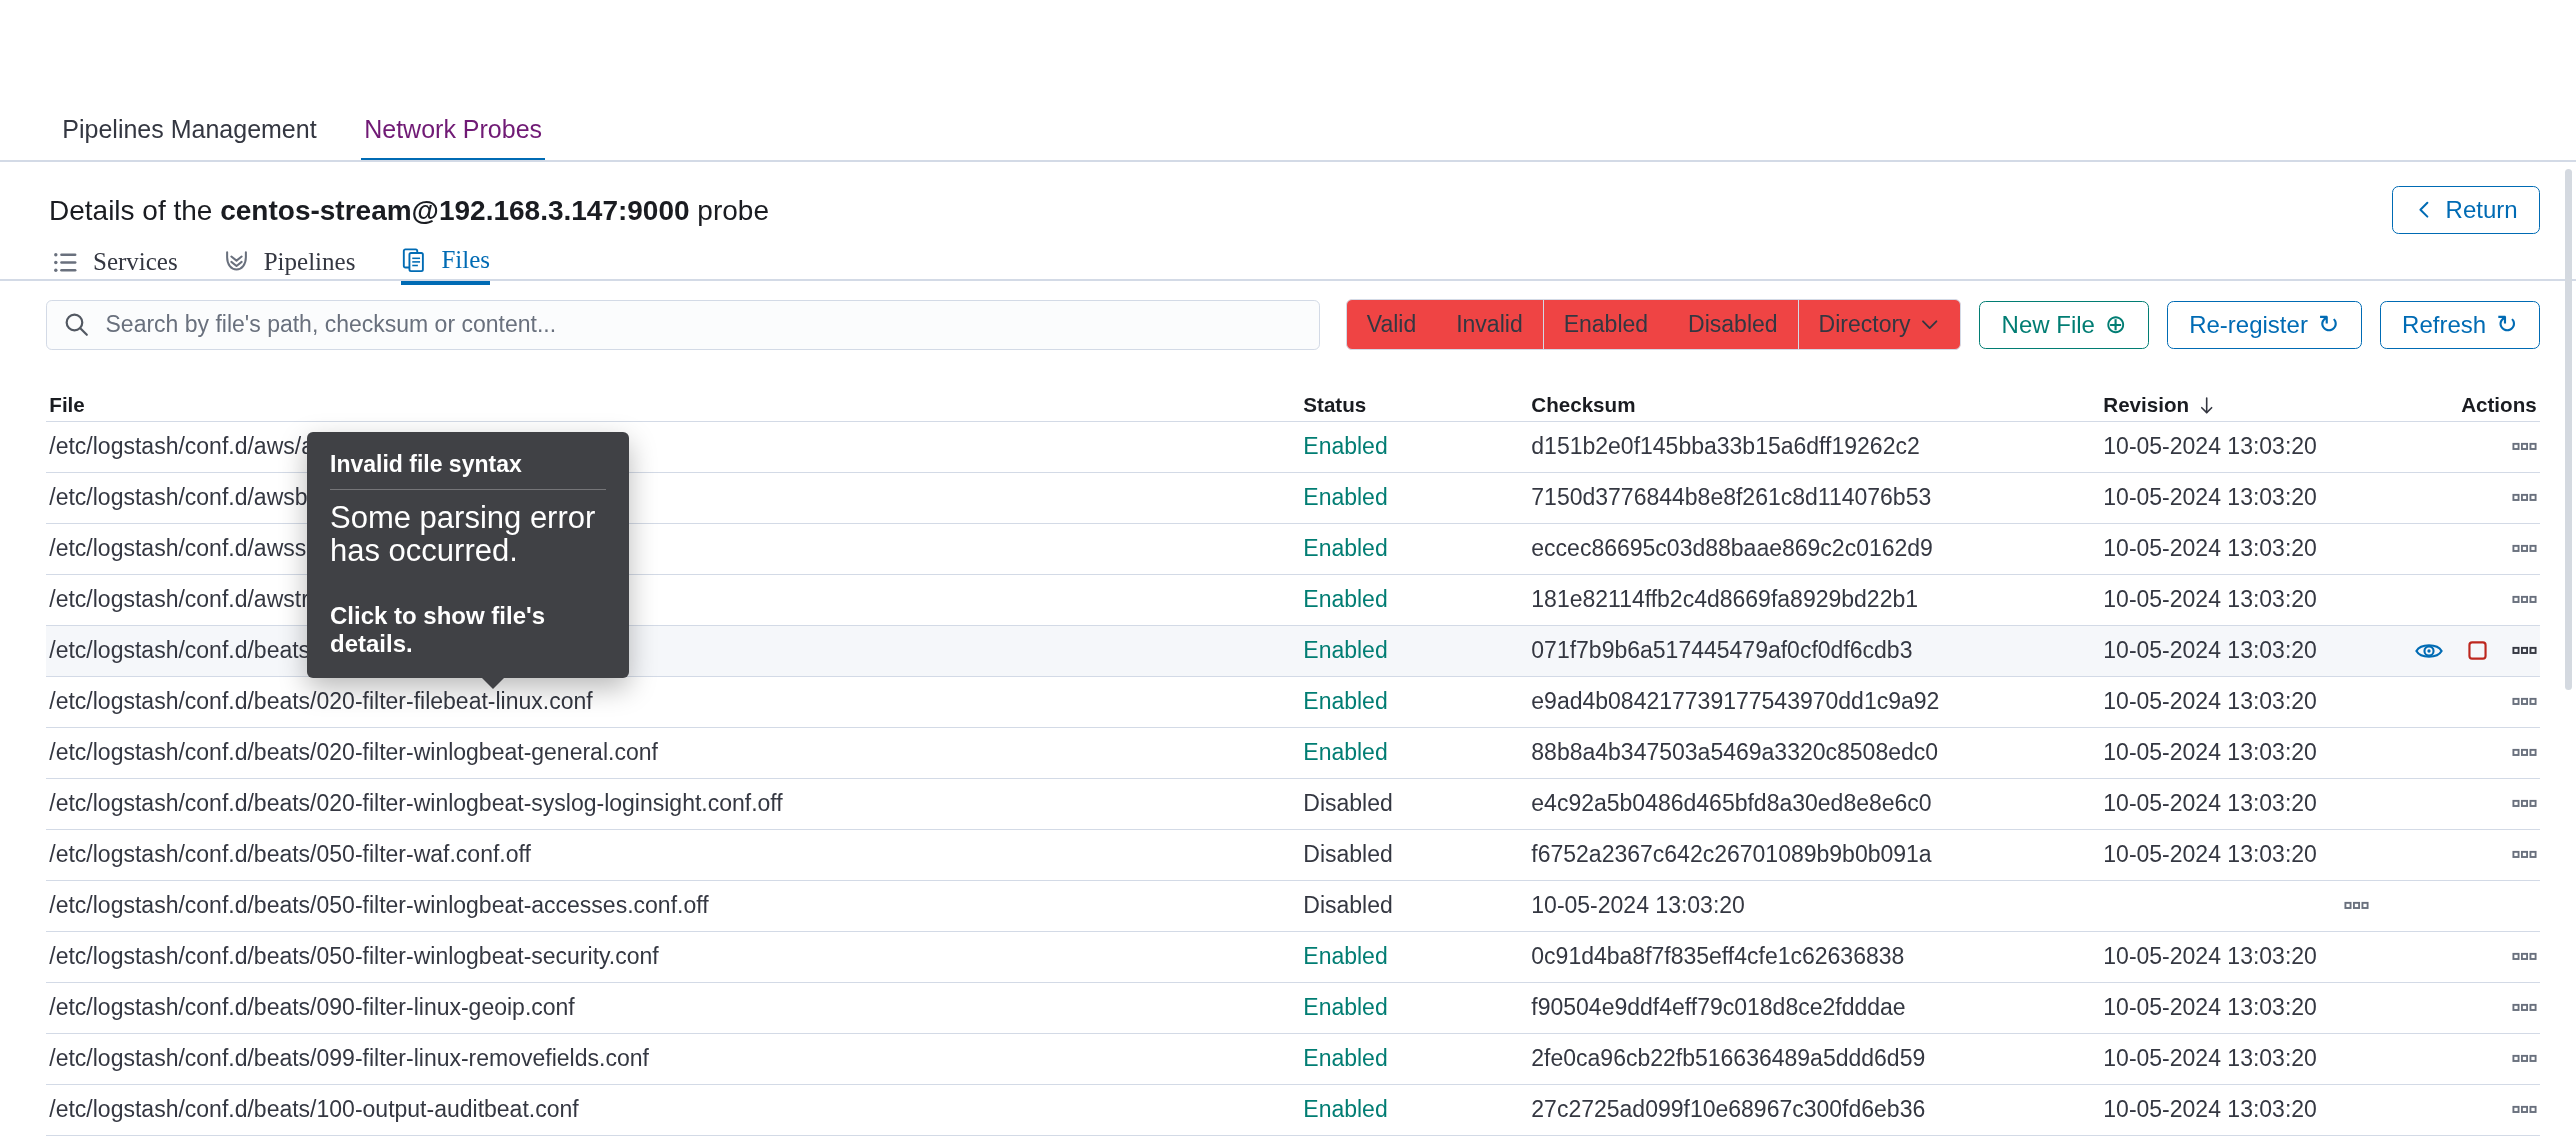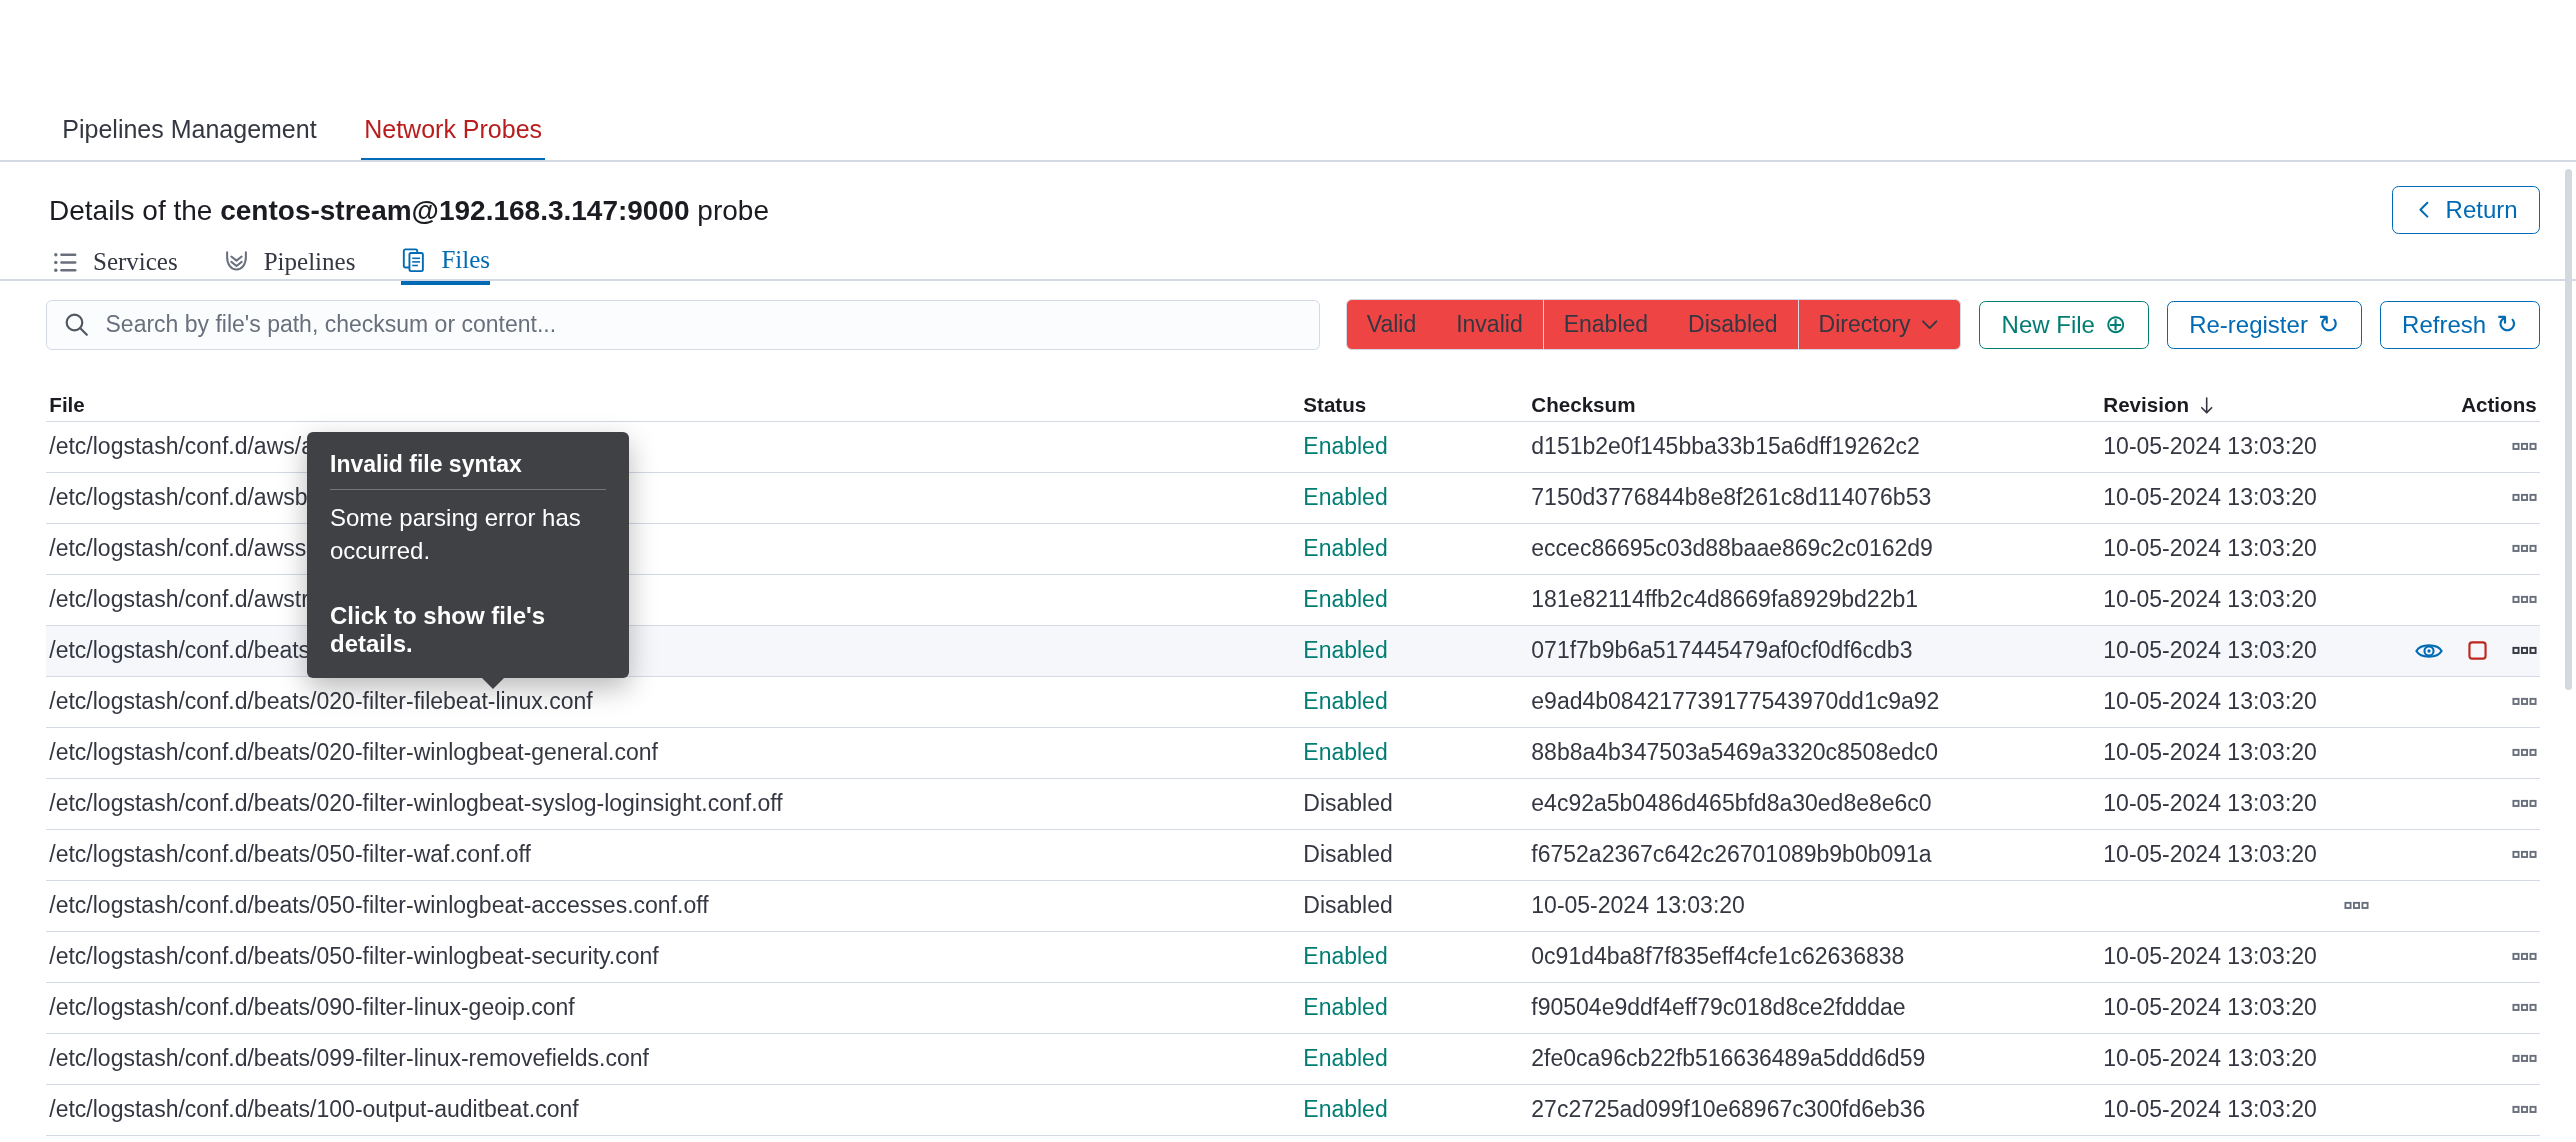--- a/index.html
+++ b/index.html
@@ -11,21 +11,21 @@
   .callout{position:absolute;left:46px;right:33px;top:46px;height:48px;
            background:#e6f0fa;border-left:3.3px solid #0071c2;display:flex;align-items:center;}
   .callout .cicon{margin-left:18px;display:flex;align-items:center;}
   .callout .ctext{margin-left:15px;font-size:22px;color:#006bb4;}
   .callout .ctext b{font-weight:700;}
 
   
   .tabs-line{position:absolute;left:0;top:160px;width:100%;height:1.6px;background:#d3dae6;}
   .tabs{position:absolute;left:59px;top:115px;display:flex;gap:41px;}
   .tab{font-size:25px;color:#343741;padding:0 3.3px 14px 3.3px;cursor:pointer;}
-  .tab.active{color:#b91c1c;border-bottom:4.1px solid #006bb4;}
+  .tab.active{color:#701a75;border-bottom:4.1px solid #006bb4;}
 
   
   .title-row{position:absolute;left:49px;right:36px;top:186px;height:49px;display:flex;align-items:center;}
   .page-title{font-size:28px;color:#1a1c21;font-weight:400;}
   .page-title b{font-weight:700;}
   .btn{display:inline-flex;align-items:center;gap:10px;border:0.8px solid #006bb4;color:#006bb4;
        border-radius:6.6px;background:#fff;font-size:24px;height:48px;padding:0 21.4px;cursor:pointer;
        font-family:inherit;}
   .btn .glyph{font-size:25.6px;line-height:1;font-family:"DejaVu Sans",sans-serif;}
   .btn.teal{border-color:#017d73;color:#017d73;}
@@ -69,21 +69,21 @@
   .tr.hl .act.more{color:#343741;}
   .warn-badge{flex:none;margin-left:13px;width:38px;height:38px;border-radius:6.6px;background:#f8f1e0;
               display:inline-flex;align-items:center;justify-content:center;cursor:pointer;}
 
   
   .tooltip{position:absolute;left:307px;top:432px;width:322px;box-sizing:border-box;
            background:#404145;color:#fff;border-radius:6px;padding:18px 23px 20px 23px;
            box-shadow:0 10px 28px rgba(0,0,0,.28);z-index:5;}
   .tooltip .t-title{font-size:23px;font-weight:700;line-height:28px;}
   .tooltip .t-div{height:0.8px;background:rgba(255,255,255,.28);margin:10.7px 0 11.5px 0;}
-  .tooltip .t-body{font-size:24px;line-height:33px;}
+  .tooltip .t-body{font-size:31px;line-height:33px;}
   .tooltip .t-footer{font-size:24px;font-weight:700;margin-top:35px;line-height:28px;}
   .tooltip .t-arrow{position:absolute;bottom:-10.7px;left:175px;width:0;height:0;
                     border-left:11.5px solid transparent;border-right:11.5px solid transparent;
                     border-top:11.5px solid #404145;}
 
   
   .scroll-thumb{position:absolute;right:4.1px;top:169px;width:7.4px;height:521px;background:#d4d9e0;border-radius:4.1px;}
 </style>
 </head>
 <body>

